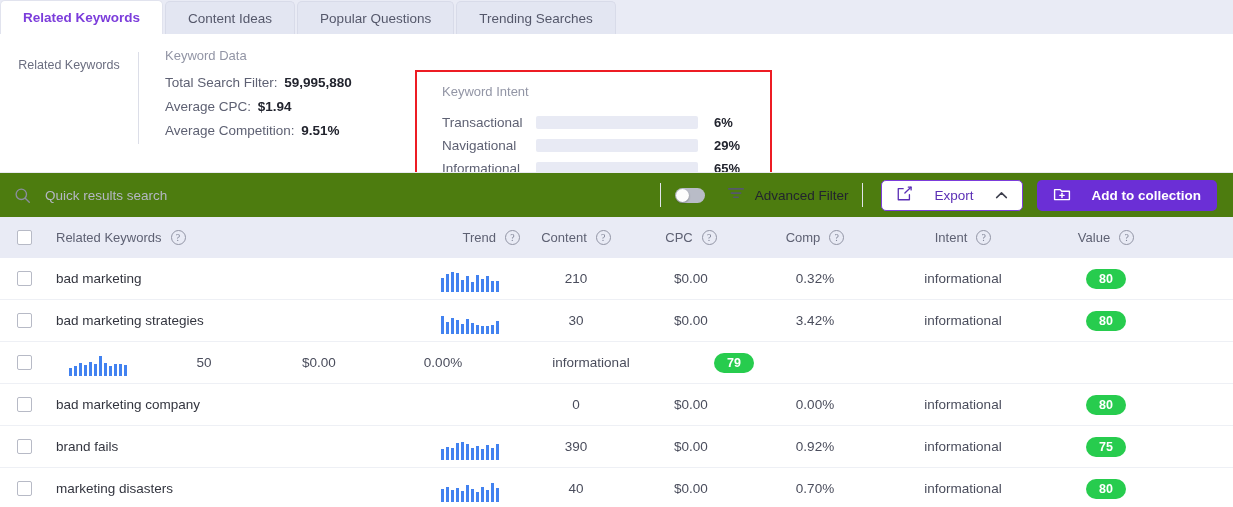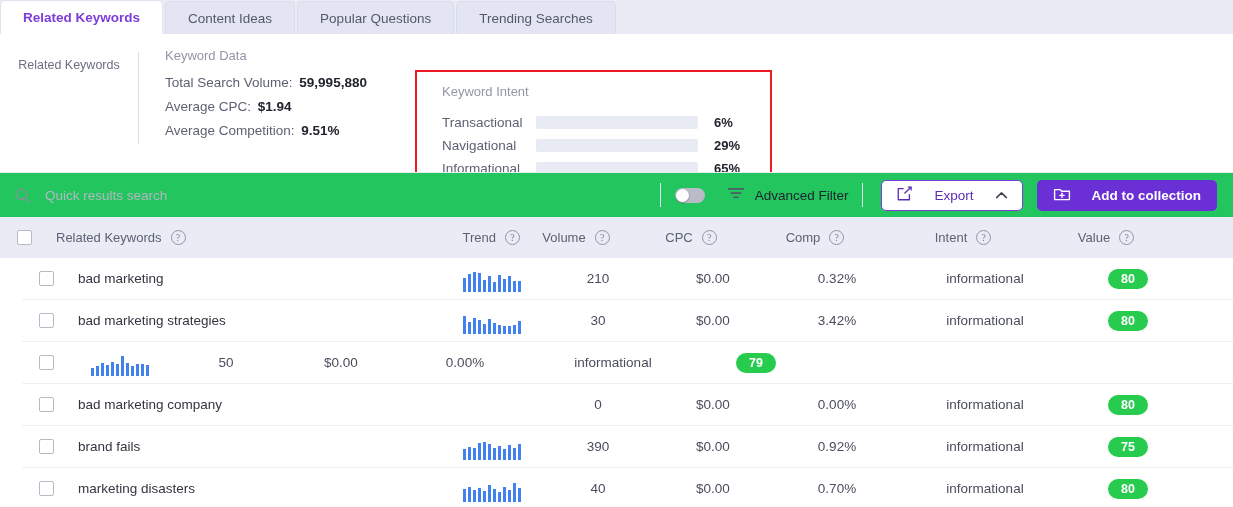--- a/index.html
+++ b/index.html
@@ -109,21 +109,21 @@
   }
   .intent-fill { height: 100%; border-radius: 2px 0 0 2px; }
   .intent-pct {
     margin-left: 16px; font-size: 13px; font-weight: bold; color: #22242e;
   }
 
   
   .toolbar {
     position: relative;
     height: 45px;
-    background: #22c55e;
+    background: #4d7c0f;
     border-top: 1px solid #e8eaf1;
     display: flex; align-items: center;
     padding: 0 16px 0 14px;
   }
   .search-box { display: flex; align-items: center; flex: 1; }
   .search-box .sicon { margin-right: 14px; display:flex; }
   .search-input {
     border: none; outline: none;
     font-size: 13.5px; color: #22242e;
     font-family: "Liberation Sans", sans-serif;
@@ -175,21 +175,21 @@
     display: flex; align-items: center;
     height: 41px;
     background: #e9ebf5;
     font-size: 13px; color: #5e6173;
   }
   .tbody { background: #fff; }
   .trow {
     display: flex; align-items: center;
     height: 42px;
     border-bottom: 1px solid #eef0f5;
-    font-size: 13.5px; color: #33353f; margin-left: 22px;
+    font-size: 13.5px; color: #33353f;
   }
 
   .c-check  { width: 48px; display:flex; justify-content:center; align-items:center; flex:none; }
   .c-kw     { width: 372px; flex:none; padding-left: 8px; }
   .c-trend  { width: 100px; flex:none; display:flex; justify-content:center; align-items:flex-end; }
   .c-vol    { width: 112px; flex:none; text-align:center; }
   .c-cpc    { width: 118px; flex:none; text-align:center; }
   .c-comp   { width: 130px; flex:none; text-align:center; }
   .c-intent { width: 166px; flex:none; text-align:center; }
   .c-value  { width: 120px; flex:none; text-align:center; }
@@ -249,21 +249,21 @@
 
     <div class="kwcount">
       <div class="lbl">Related Keywords</div>
     </div>
 
     <div class="vdiv"></div>
 
     <div class="kwdata">
       <div class="block-title">Keyword Data</div>
       <div class="line">
-        <span>Total Search Volume:</span>
+        <span>Total Search Filter:</span>
         <b>59,995,880</b>
       </div>
       <div class="line">
         <span>Average CPC:</span>
         <b>$1.94</b>
       </div>
       <div class="line">
         <span>Average Competition:</span>
         <b>9.51%</b>
       </div>
@@ -362,21 +362,21 @@
     </div>
     <div class="c-kw">
       <span>Related Keywords</span>
       <span class="help">?</span>
     </div>
     <div class="c-trend">
       <span>Trend</span>
       <span class="help">?</span>
     </div>
     <div class="c-vol">
-      <span>Volume</span>
+      <span>Content</span>
       <span class="help">?</span>
     </div>
     <div class="c-cpc">
       <span>CPC</span>
       <span class="help">?</span>
     </div>
     <div class="c-comp">
       <span>Comp</span>
       <span class="help">?</span>
     </div>

